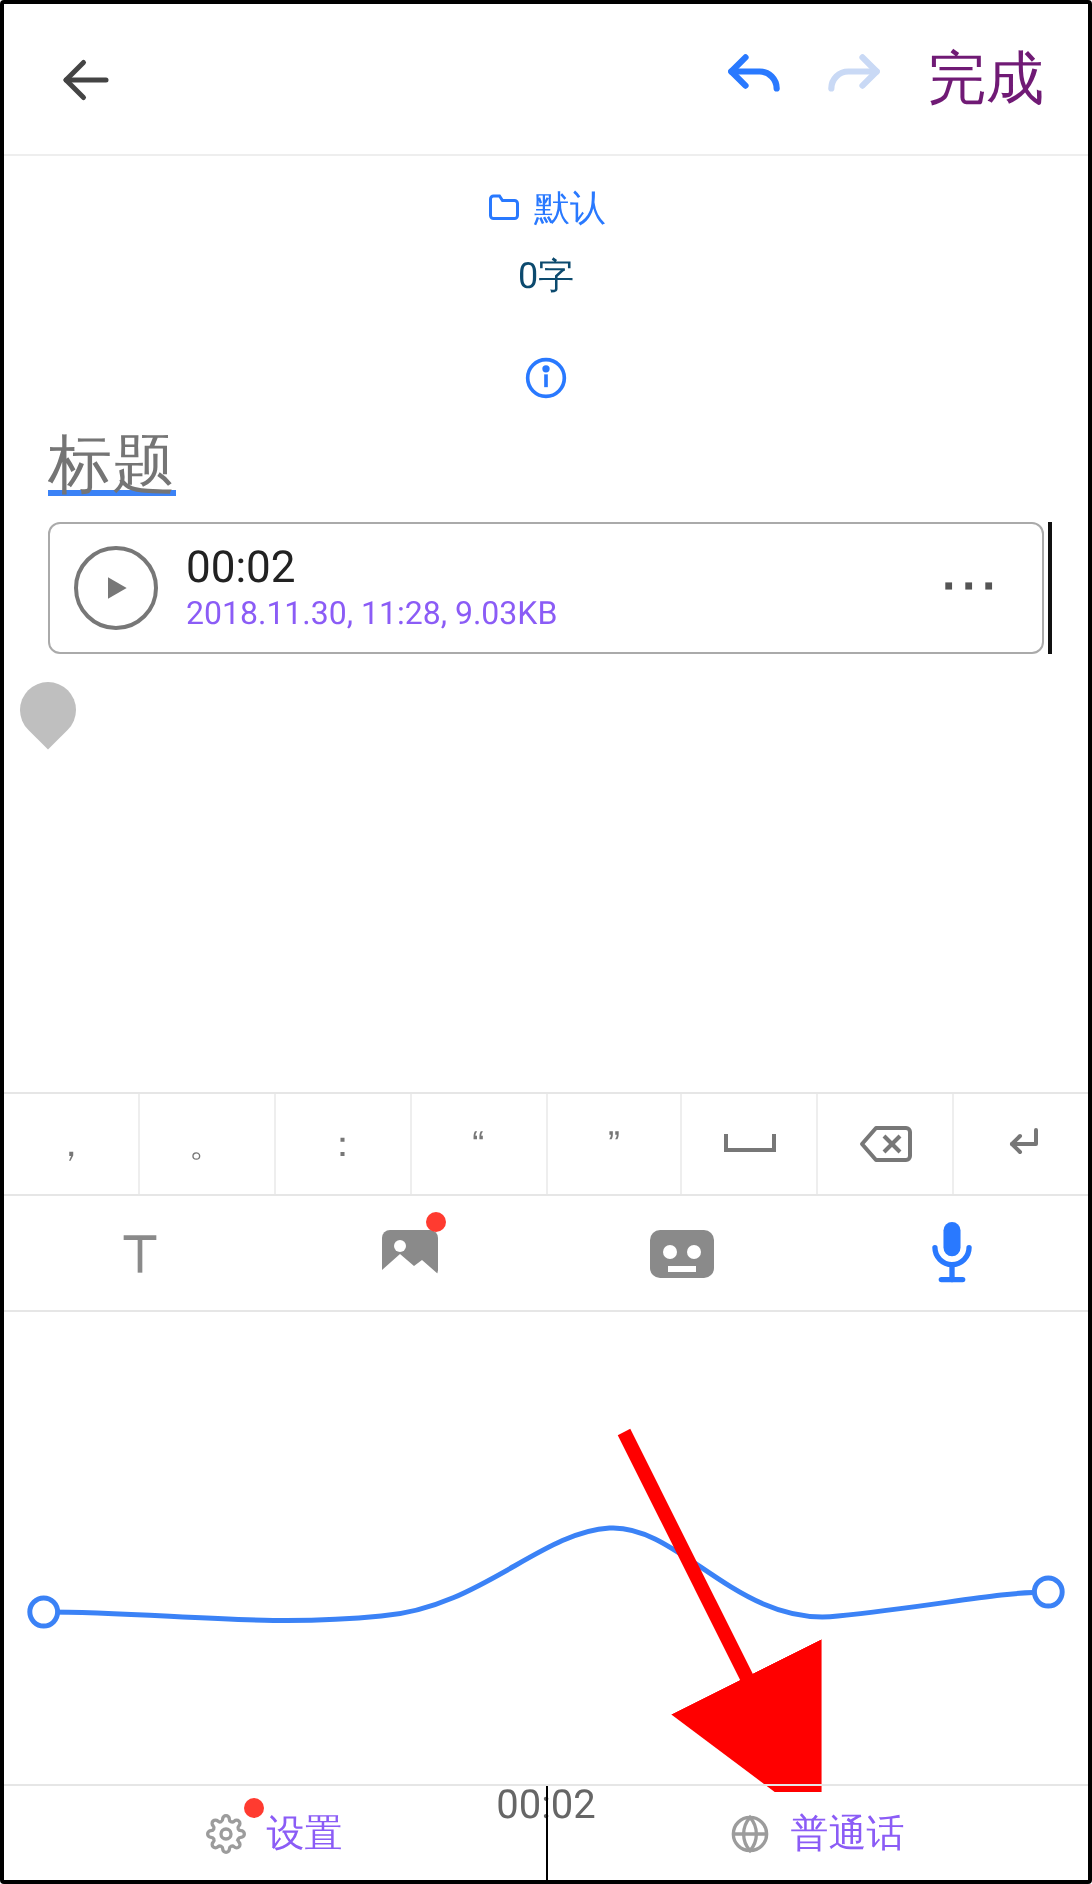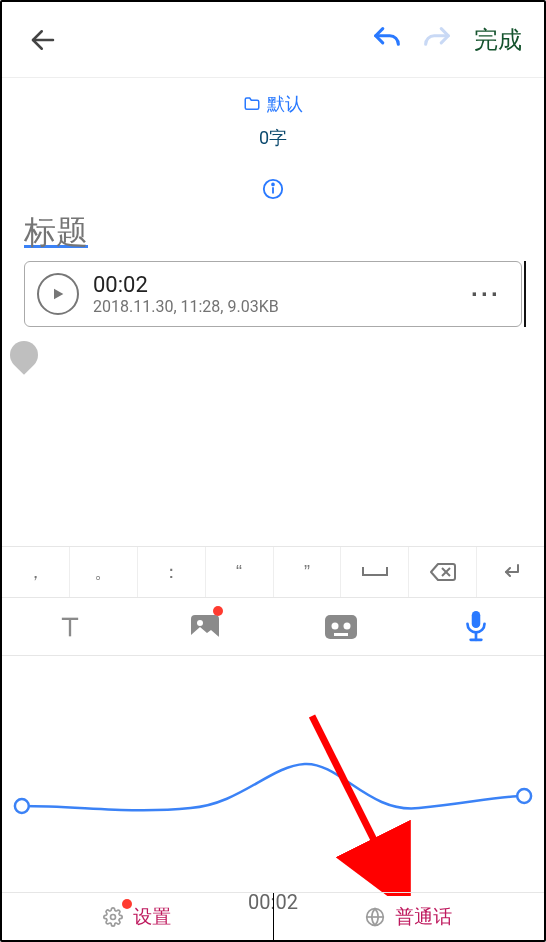--- a/index.html
+++ b/index.html
@@ -3,39 +3,39 @@
 <meta charset="utf-8">
 <style>
   * { box-sizing: border-box; margin: 0; padding: 0; }
   html, body { width: 546px; height: 942px; font-family: -apple-system, "Segoe UI", Roboto, sans-serif; background: #fff; overflow: hidden; }
   body { border: 2px solid #000; border-radius: 2px; position: relative; }
 
   
   .topbar { height: 76px; display: flex; align-items: center; padding: 0 18px; border-bottom: 1px solid #eee; }
   .topbar .spacer { flex: 1; }
   .icon-btn { background: none; border: none; padding: 8px; display: inline-flex; align-items: center; justify-content: center; cursor: pointer; }
-  .done-btn { color: #14532d; font-size: 24px; background: none; border: none; padding: 6px 4px 6px 12px; cursor: pointer; }
+  .done-btn { color: #701a75; font-size: 29px; background: none; border: none; padding: 6px 4px 6px 12px; cursor: pointer; }
 
   
   .meta-row { display: flex; align-items: center; padding: 14px 22px 0 22px; gap: 10px; flex-direction: column; }
   .folder { display: inline-flex; align-items: center; gap: 6px; color: #2979ff; font-size: 18px; }
   .word-count { color: #0c4a6e; font-size: 18px; }
   .meta-row .flex { flex: 1; }
   .info-circle { color: #2979ff; }
 
   
   .title-input { width: calc(100% - 44px); margin: 6px 22px 10px 22px; border: none; outline: none; font-size: 32px; color: #3b82f6; background: transparent; text-decoration: underline; }
 
   
   .audio-wrap { position: relative; }
   .audio-card { margin: 0 22px; border: 1px solid #aaa; border-radius: 6px; display: flex; align-items: center; padding: 10px 8px 10px 12px; gap: 14px; }
   .play-circle { width: 42px; height: 42px; border: 2px solid #777; border-radius: 50%; display: flex; align-items: center; justify-content: center; cursor: pointer; }
   .audio-info { flex: 1; display: flex; flex-direction: column; }
   .audio-time { font-size: 22px; color: #222; }
-  .audio-meta { font-size: 16px; color: #737373; }
+  .audio-meta { font-size: 16px; color: #8b5cf6; }
   .audio-more { font-size: 24px; font-weight: 700; letter-spacing: 2px; color: #555; background: none; border: none; padding: 6px 12px; cursor: pointer; }
   .cursor-line { position: absolute; top: 0; bottom: 0; right: 18px; width: 2px; background: #111; }
 
   
   .teardrop { width: 28px; height: 28px; background: #bfbfbf; border-radius: 50% 50% 50% 0; transform: rotate(-45deg); margin-left: 8px; margin-top: 14px; }
 
   
   .punct-row { position: absolute; top: 544px; left: 0; right: 0; border-top: 1px solid #e6e6e6; border-bottom: 1px solid #e6e6e6; display: flex; }
   .punct-btn { flex: 1; height: 50px; background: none; border: none; border-right: 1px solid #eee; color: #777; font-size: 18px; display: flex; align-items: center; justify-content: center; cursor: pointer; }
   .punct-btn:last-child { border-right: none; }
@@ -49,21 +49,21 @@
   
   .wave-area { position: absolute; top: 654px; left: 0; right: 0; bottom: 48px; }
   .wave-svg { width: 100%; height: 180px; margin-top: 40px; }
   .rec-time { text-align: center; color: #666; font-size: 20px; margin-top: 10px; }
 
   
   .arrow { position: absolute; pointer-events: none; }
 
   
   .bottom-bar { position: absolute; left: 0; right: 0; bottom: 0; height: 48px; border-top: 1px solid #e6e6e6; display: flex; }
-  .bottom-btn { flex: 1; display: flex; align-items: center; justify-content: center; gap: 10px; color: #be185d; font-size: 19px; background: none; border: none; cursor: pointer; position: relative; }
+  .bottom-btn { flex: 1; display: flex; align-items: center; justify-content: center; gap: 10px; color: #8b5cf6; font-size: 19px; background: none; border: none; cursor: pointer; position: relative; }
   .bottom-btn + .bottom-btn { border-left: 1px solid #000000; }
   .bottom-btn .red-dot { top: 6px; right: auto; left: 120px; }
 </style>
 </head>
 <body>
 
 
 
 
 <div class="topbar">

